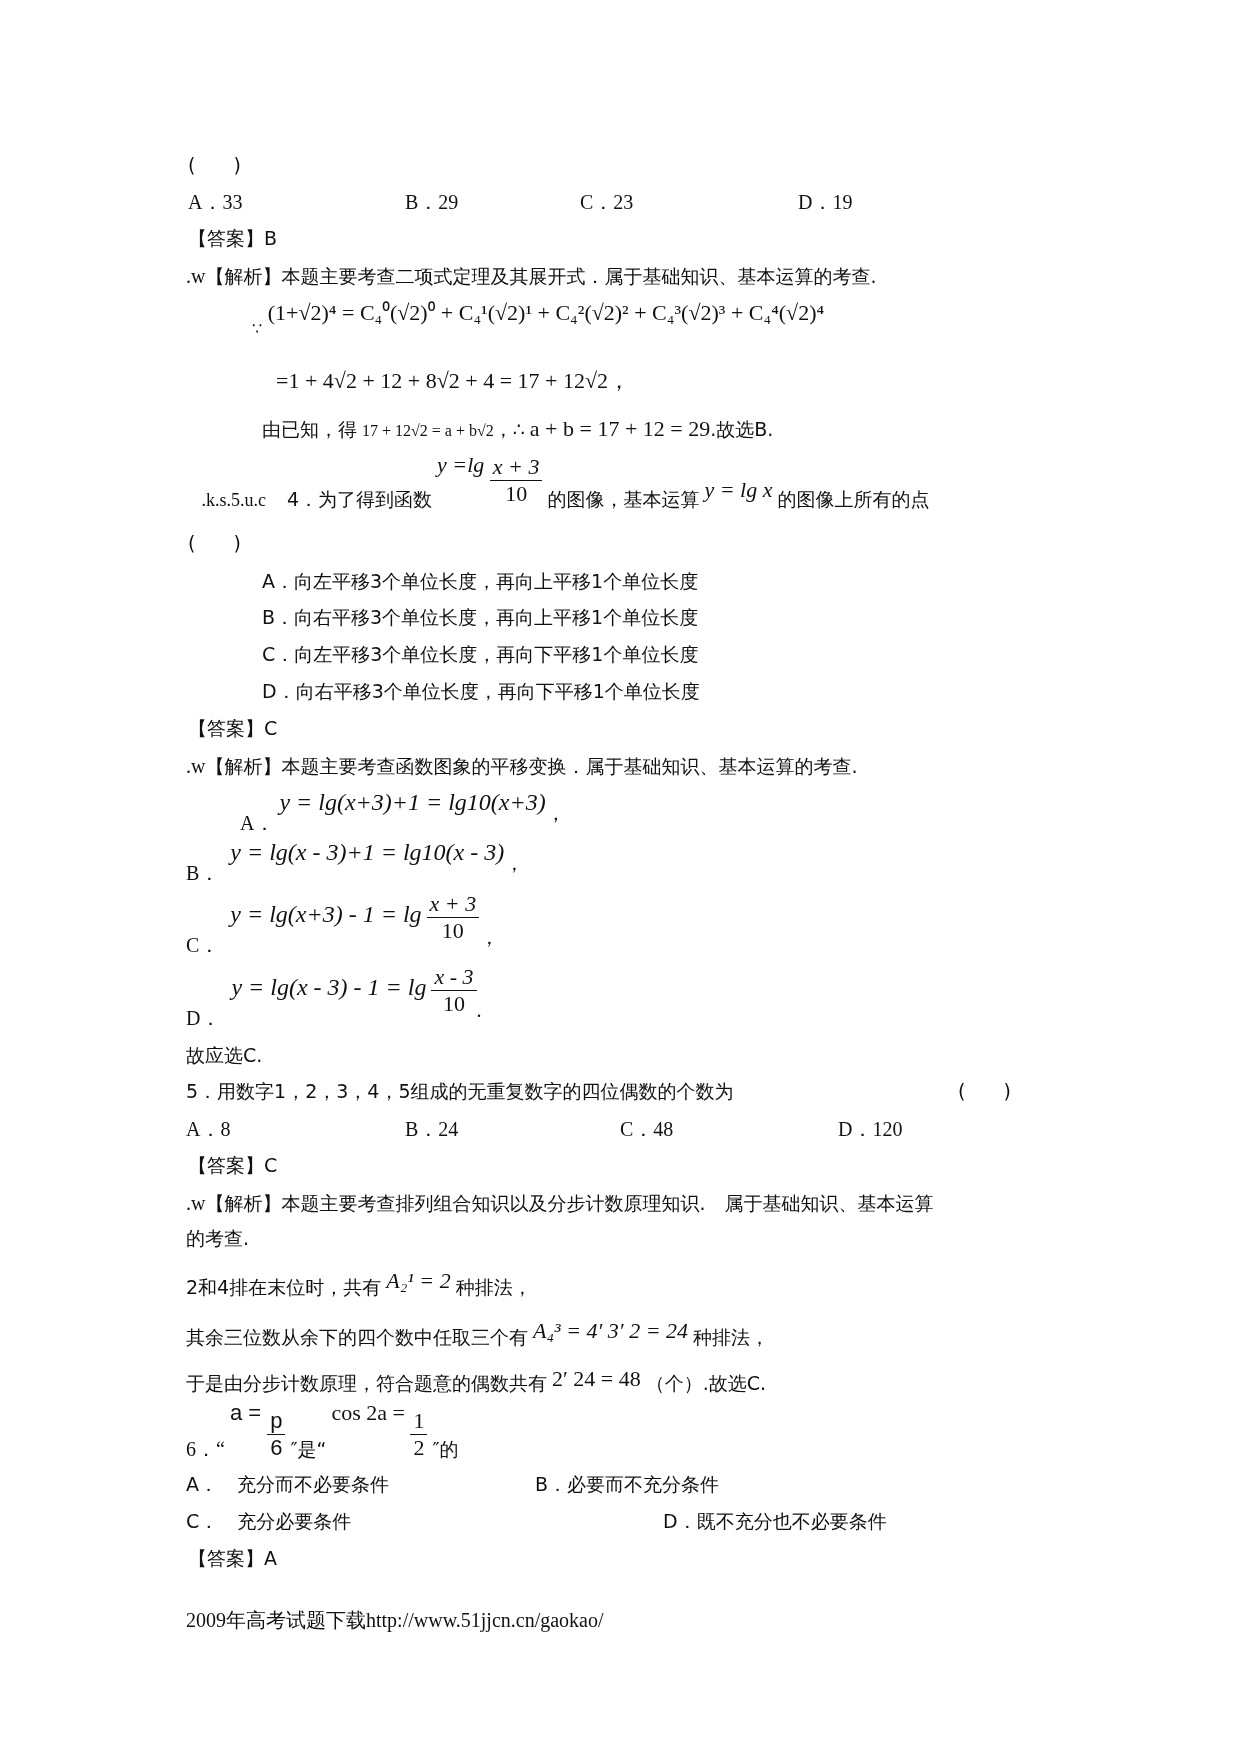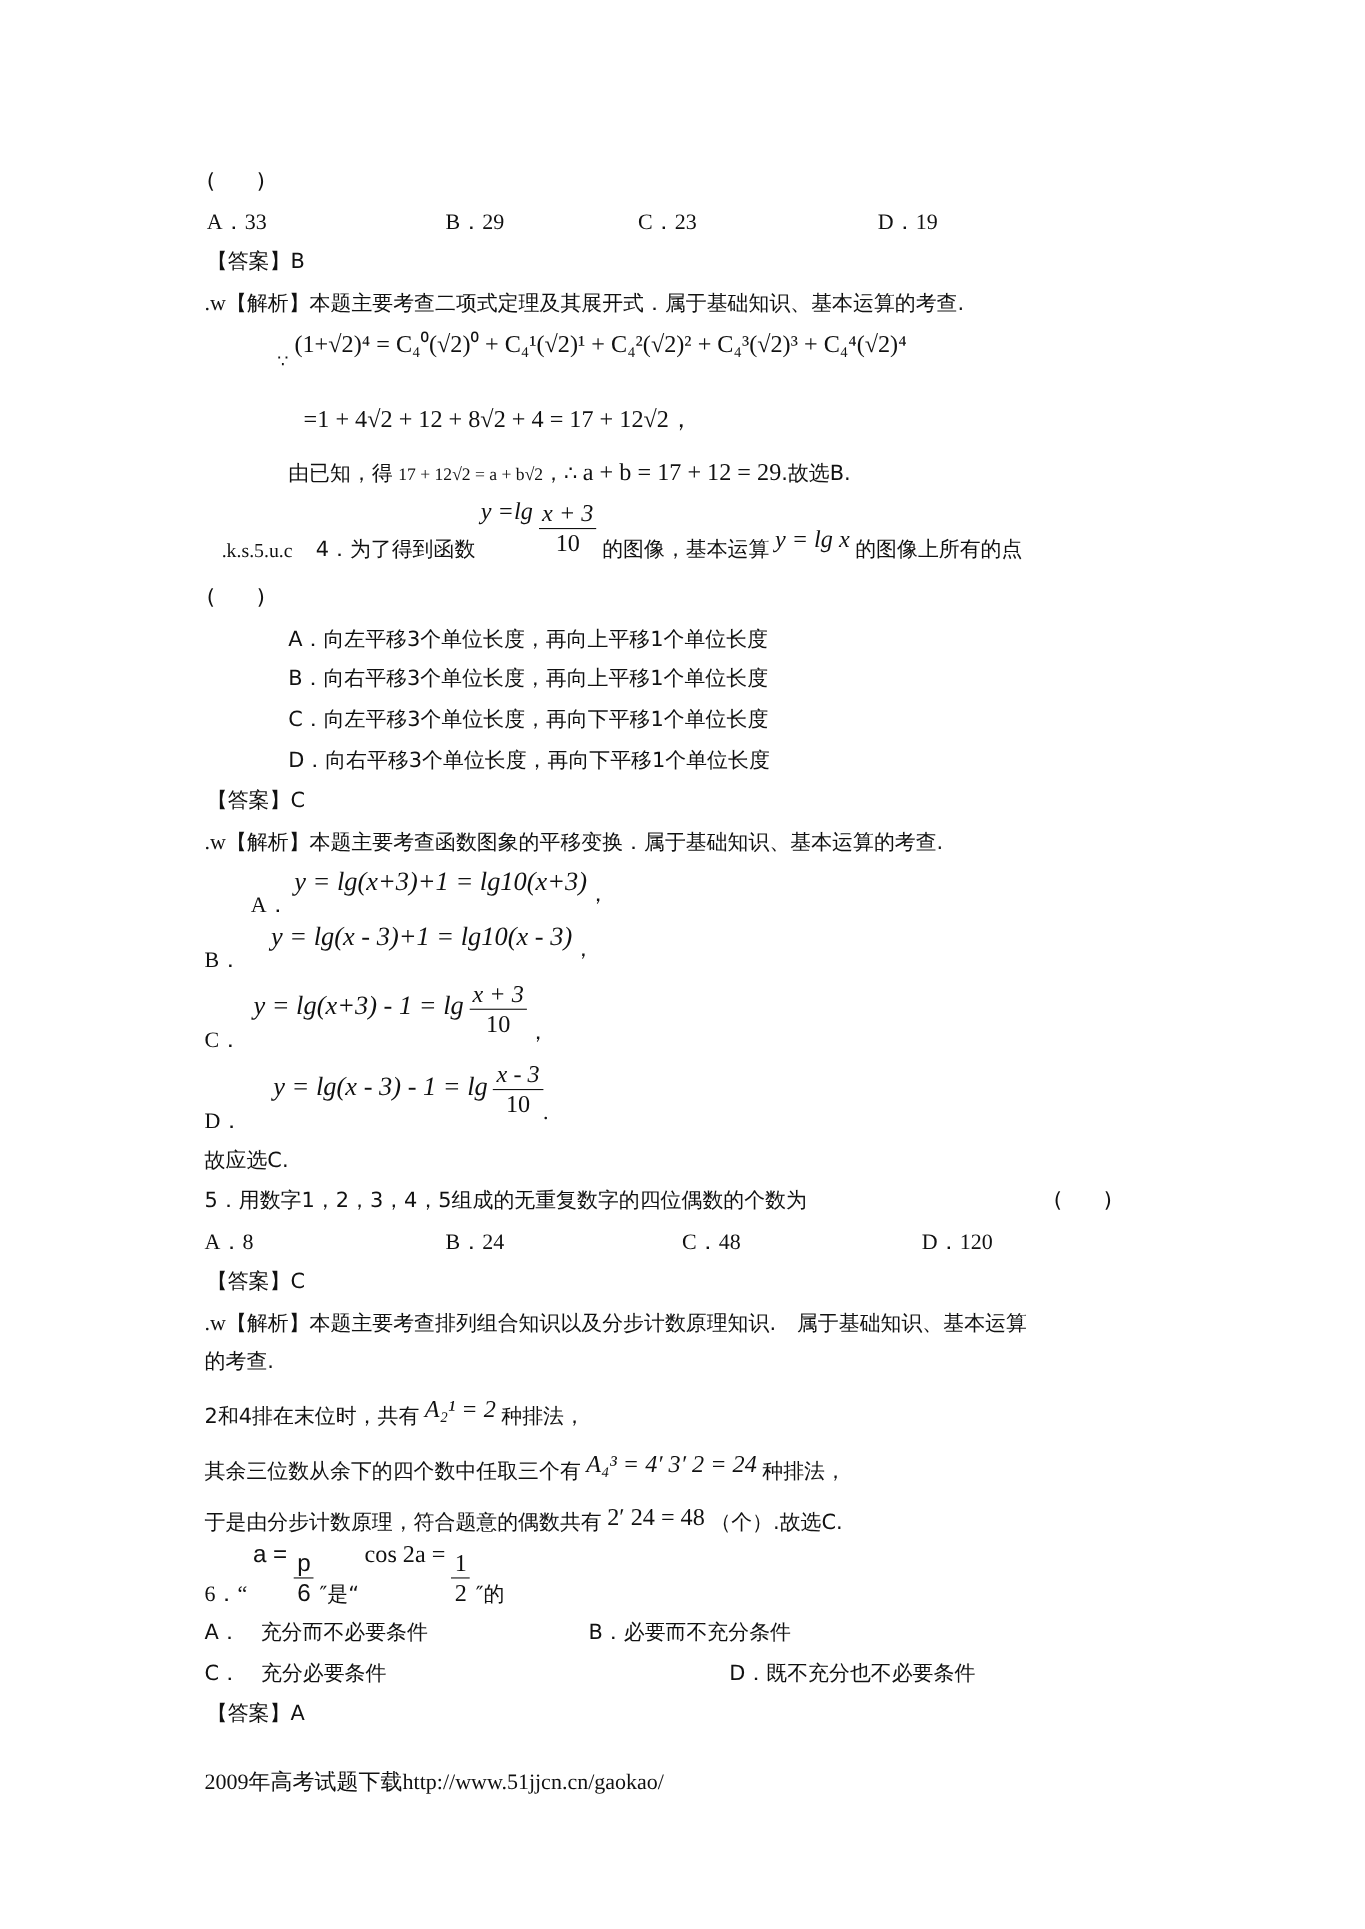--- a/index.html
+++ b/index.html
@@ -68,42 +68,42 @@
 <div class="abs cn" style="left:262px; top:608px;">B．向右平移3个单位长度，再向上平移1个单位长度</div>
 <div class="abs cn" style="left:262px; top:645px;">C．向左平移3个单位长度，再向下平移1个单位长度</div>
 <div class="abs cn" style="left:262px; top:682px;">D．向右平移3个单位长度，再向下平移1个单位长度</div>
 
 <div class="abs cn" style="left:188px; top:719px;">【答案】C</div>
 
 <div class="abs" style="left:186px; top:756px;">
   <span>.w</span><span class="cn">【解析】本题主要考查函数图象的平移变换．属于基础知识、基本运算的考查.</span>
 </div>
 
-<div class="abs" style="left:228px; top:790px;text-align:center;">
+<div class="abs" style="left:240px; top:790px;text-align:center;">
   <span style="display:inline-block; vertical-align:-20px;">A．</span>
   <span class="m i" style="font-size:24px;">y = lg(x+3)+1 = lg10(x+3)</span><span style="vertical-align:-10px;">，</span>
 </div>
 
 <div class="abs" style="left:186px; top:840px;">
   <span style="display:inline-block; vertical-align:-20px;">B．</span>
-  <span class="m i" style="font-size:24px; margin-left:22px;font-family:Liberation Serif, serif;">y = lg(x - 3)+1 = lg10(x - 3)</span><span style="vertical-align:-10px;">，</span>
+  <span class="m i" style="font-size:24px; margin-left:6px;font-family:Liberation Serif, serif;">y = lg(x - 3)+1 = lg10(x - 3)</span><span style="vertical-align:-10px;">，</span>
 </div>
 
 <div class="abs" style="left:186px; top:893px;">
   <span style="display:inline-block; vertical-align:-30px;">C．</span>
   <span class="m i" style="font-size:24px; margin-left:6px;">y = lg(x+3) - 1 = lg</span>
   <span class="frac m" style="font-size:22px;">
     <span class="num i">x + 3</span>
     <span class="den">10</span>
   </span><span style="vertical-align:-22px;">，</span>
 </div>
 
 <div class="abs" style="left:186px; top:966px;">
   <span style="display:inline-block; vertical-align:-30px;">D．</span>
-  <span class="m i" style="font-size:24px; margin-left:23px;">y = lg(x - 3) - 1 = lg</span>
+  <span class="m i" style="font-size:24px; margin-left:6px;">y = lg(x - 3) - 1 = lg</span>
   <span class="frac m" style="font-size:22px;">
     <span class="num i">x - 3</span>
     <span class="den">10</span>
   </span><span style="vertical-align:-22px;">.</span>
 </div>
 
 <div class="abs cn" style="left:186px; top:1046px;">故应选C.</div>
 
 <div class="abs cn" style="left:186px; top:1082px;">5．用数字1，2，3，4，5组成的无重复数字的四位偶数的个数为</div>
 <div class="abs cn" style="left:958px; top:1082px;">(　　)</div>

